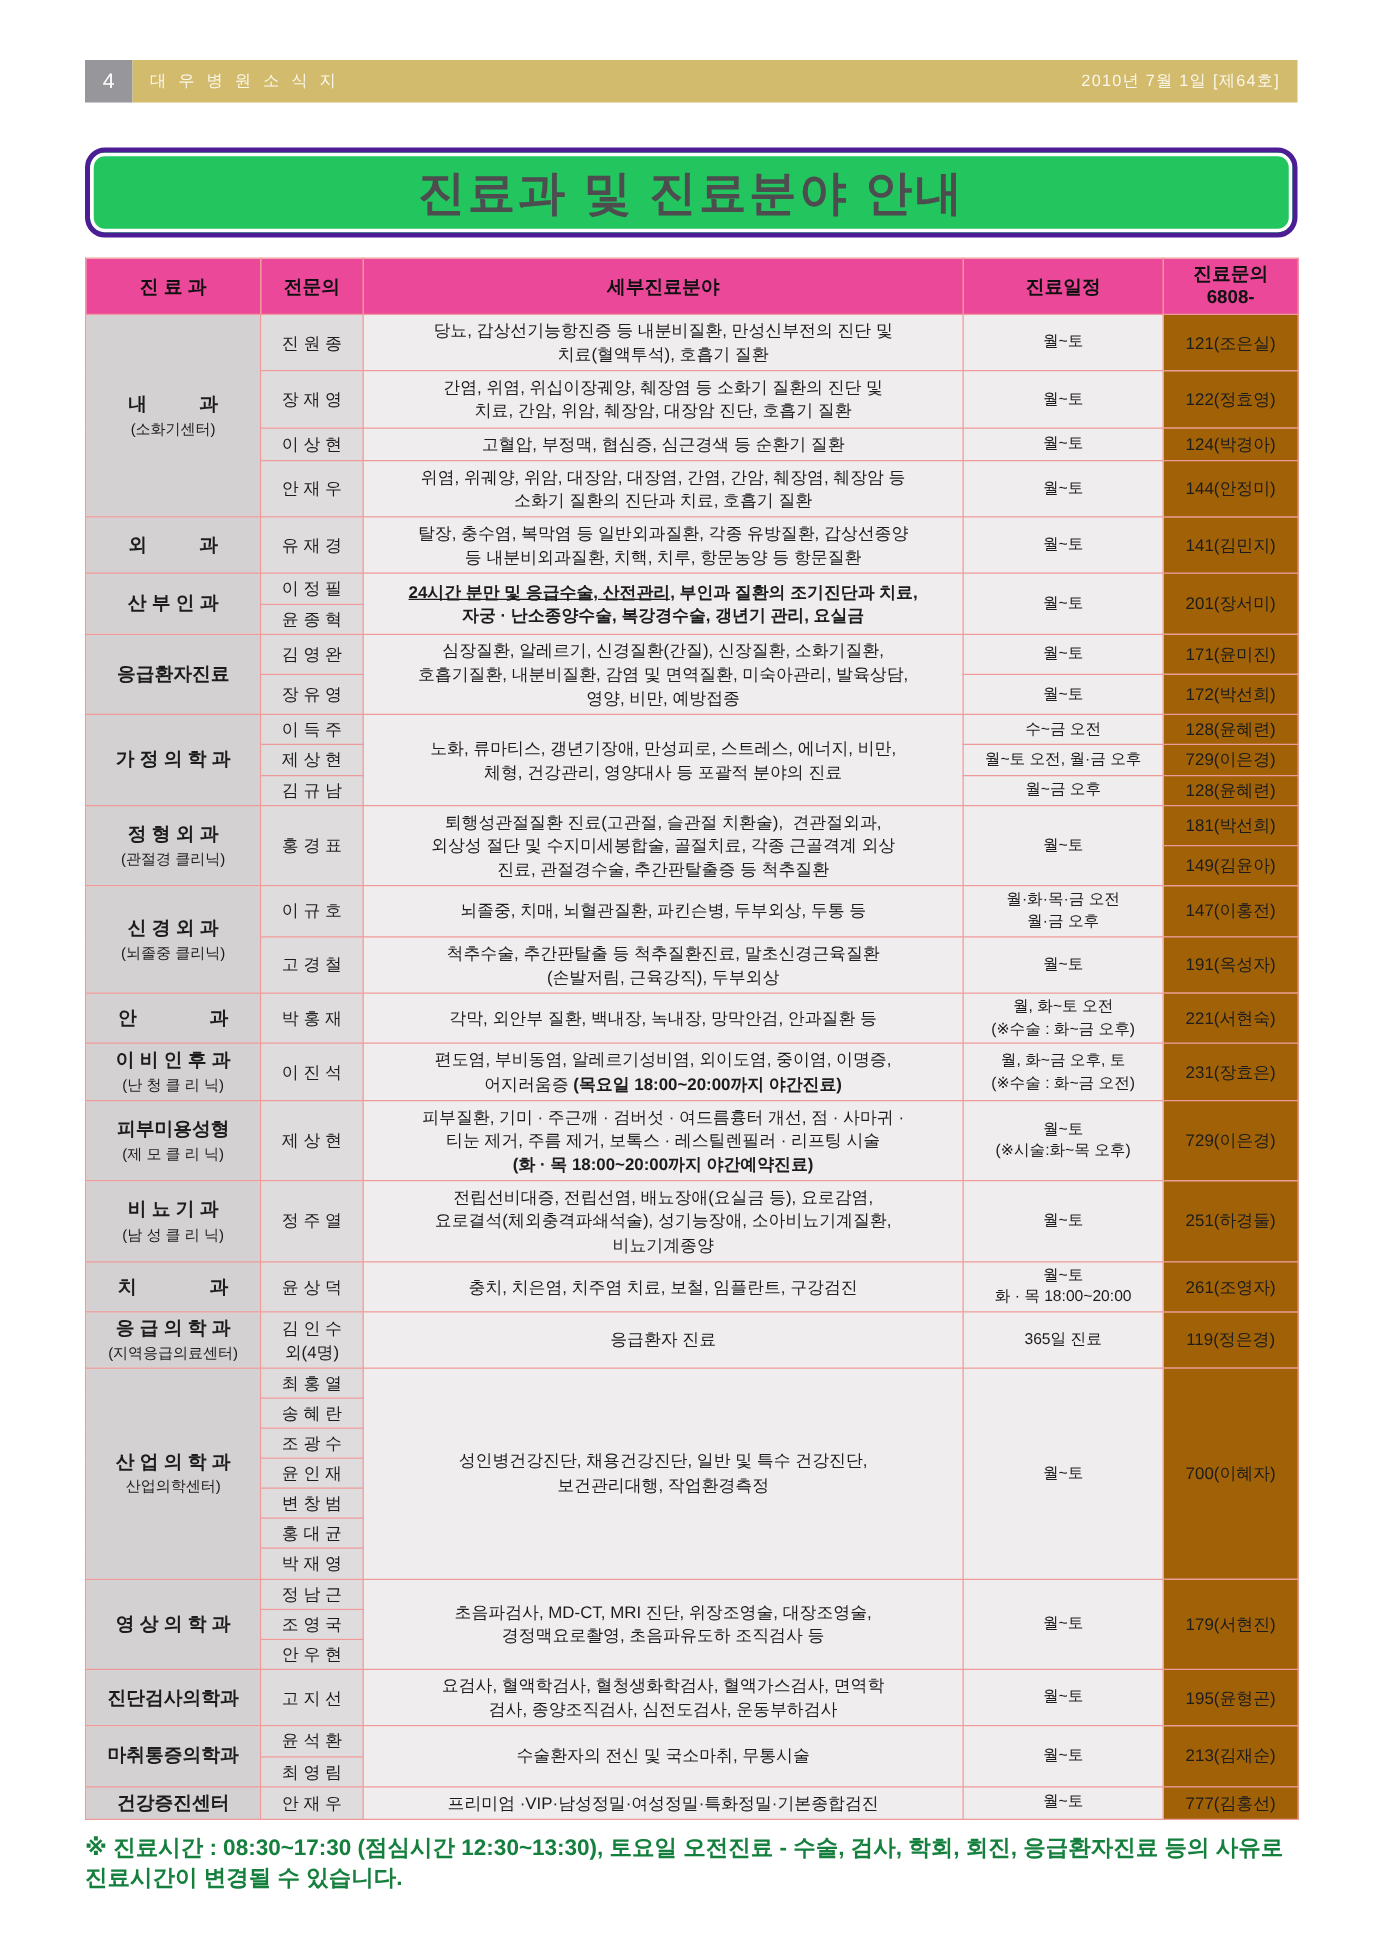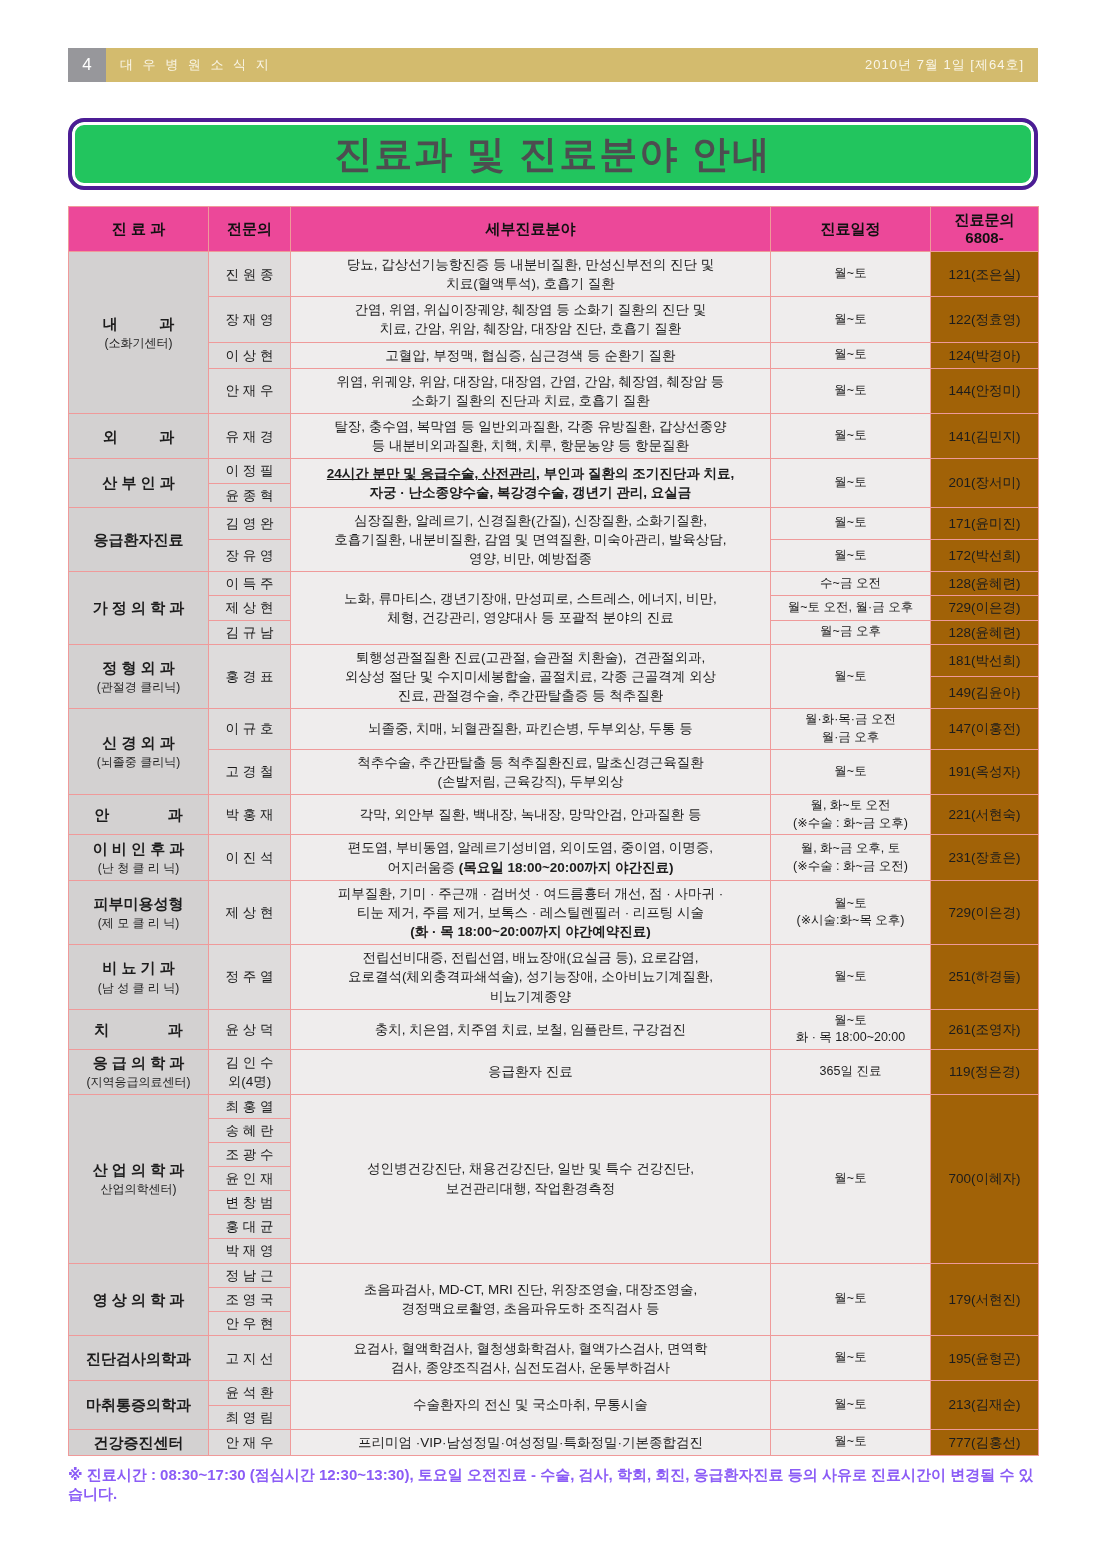--- a/index.html
+++ b/index.html
@@ -35,21 +35,21 @@
   td.dept .line:nth-child(2){font-size:12px;margin-top:1px;}
   td.doctor{background:#dedcdc;text-align:center;font-size:13.5px;padding:2px 2px;}
   td.detail{background:#efeded;text-align:center;padding:3px 10px;font-size:13.5px;}
   td.sched{background:#efeded;text-align:center;font-size:12.5px;padding:2px 16px;}
   td.phone{background:#a16207;text-align:center;font-size:13.5px;padding:2px 1px;}
   .line{line-height:1.42;white-space:pre-wrap;}
   .b{font-weight:bold;}
   .u{text-decoration:underline;}
 
   
-  .note{font-weight:bold;font-size:15px;margin:10px 0 8px 0;color:#8b5cf6;}
+  .note{font-weight:bold;font-size:18px;margin:10px 0 8px 0;color:#15803d;}
   .contactbar{
     background:#fcdbe0;border-radius:14px;text-align:center;font-weight:bold;
     font-size:19px;padding:13px 0;color:#111;letter-spacing:0.5px;
   }
 </style>
 </head>
 <body>
 
 <div class="page">
   <div class="content">

